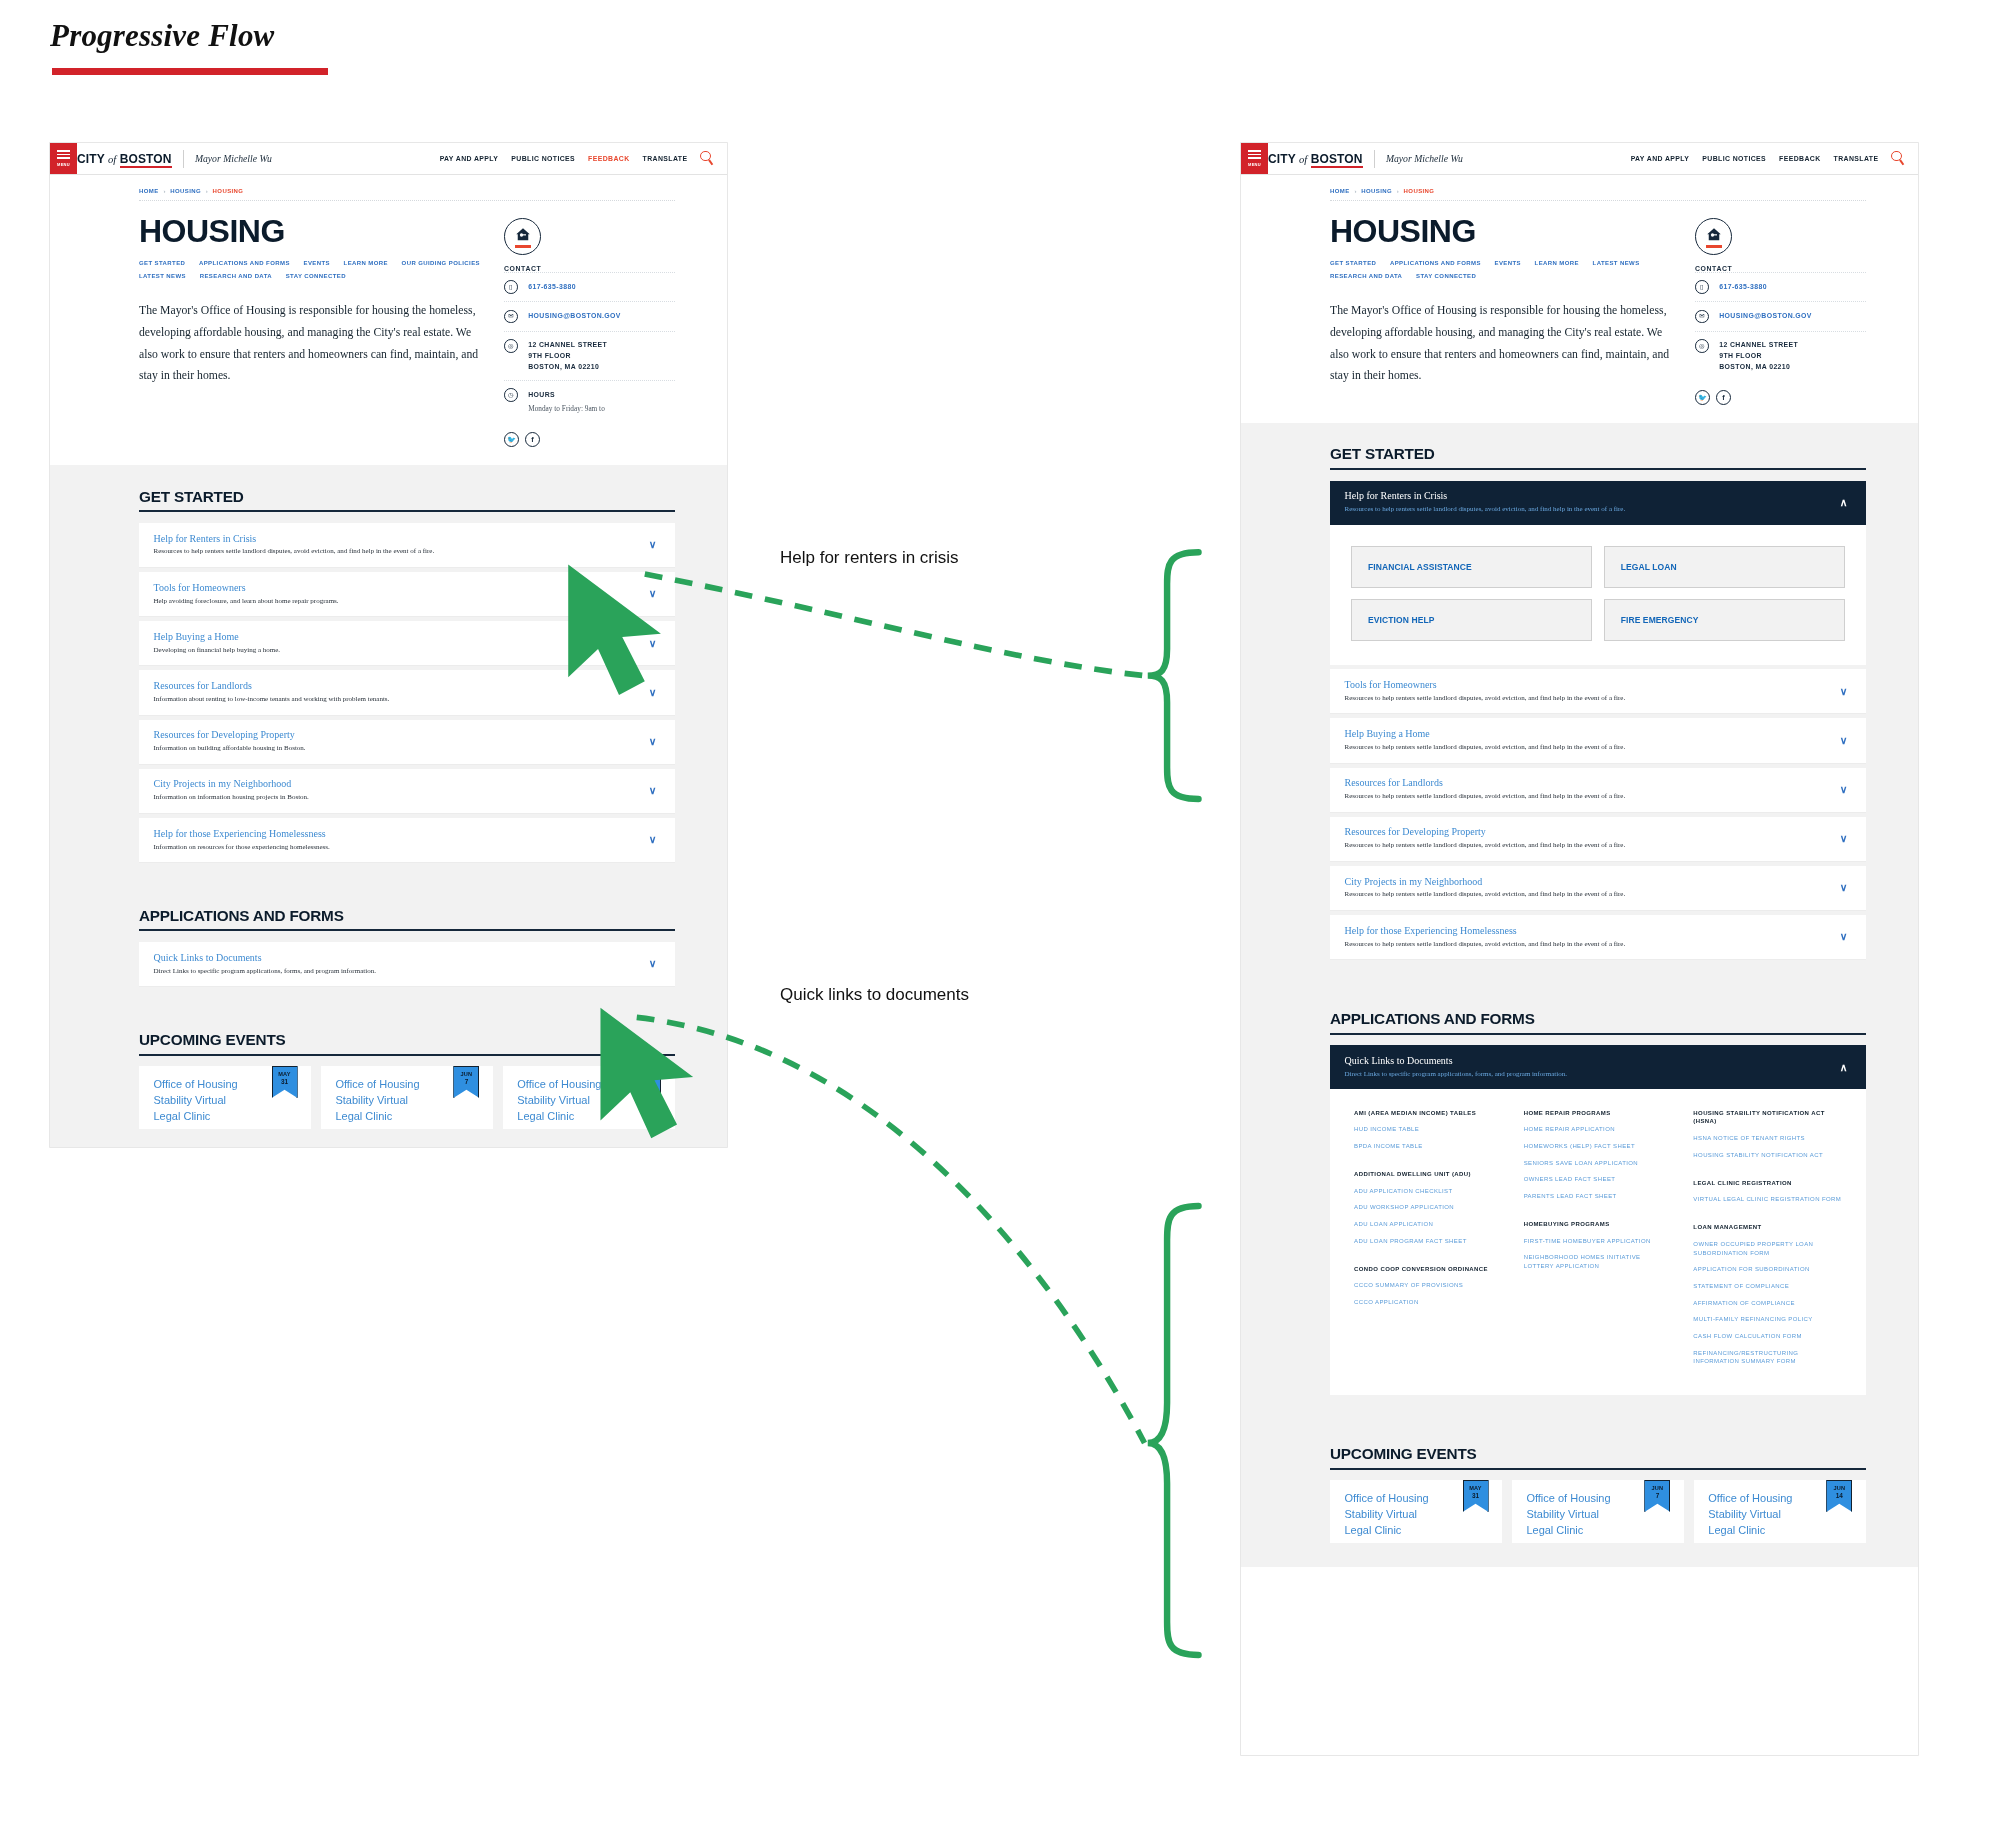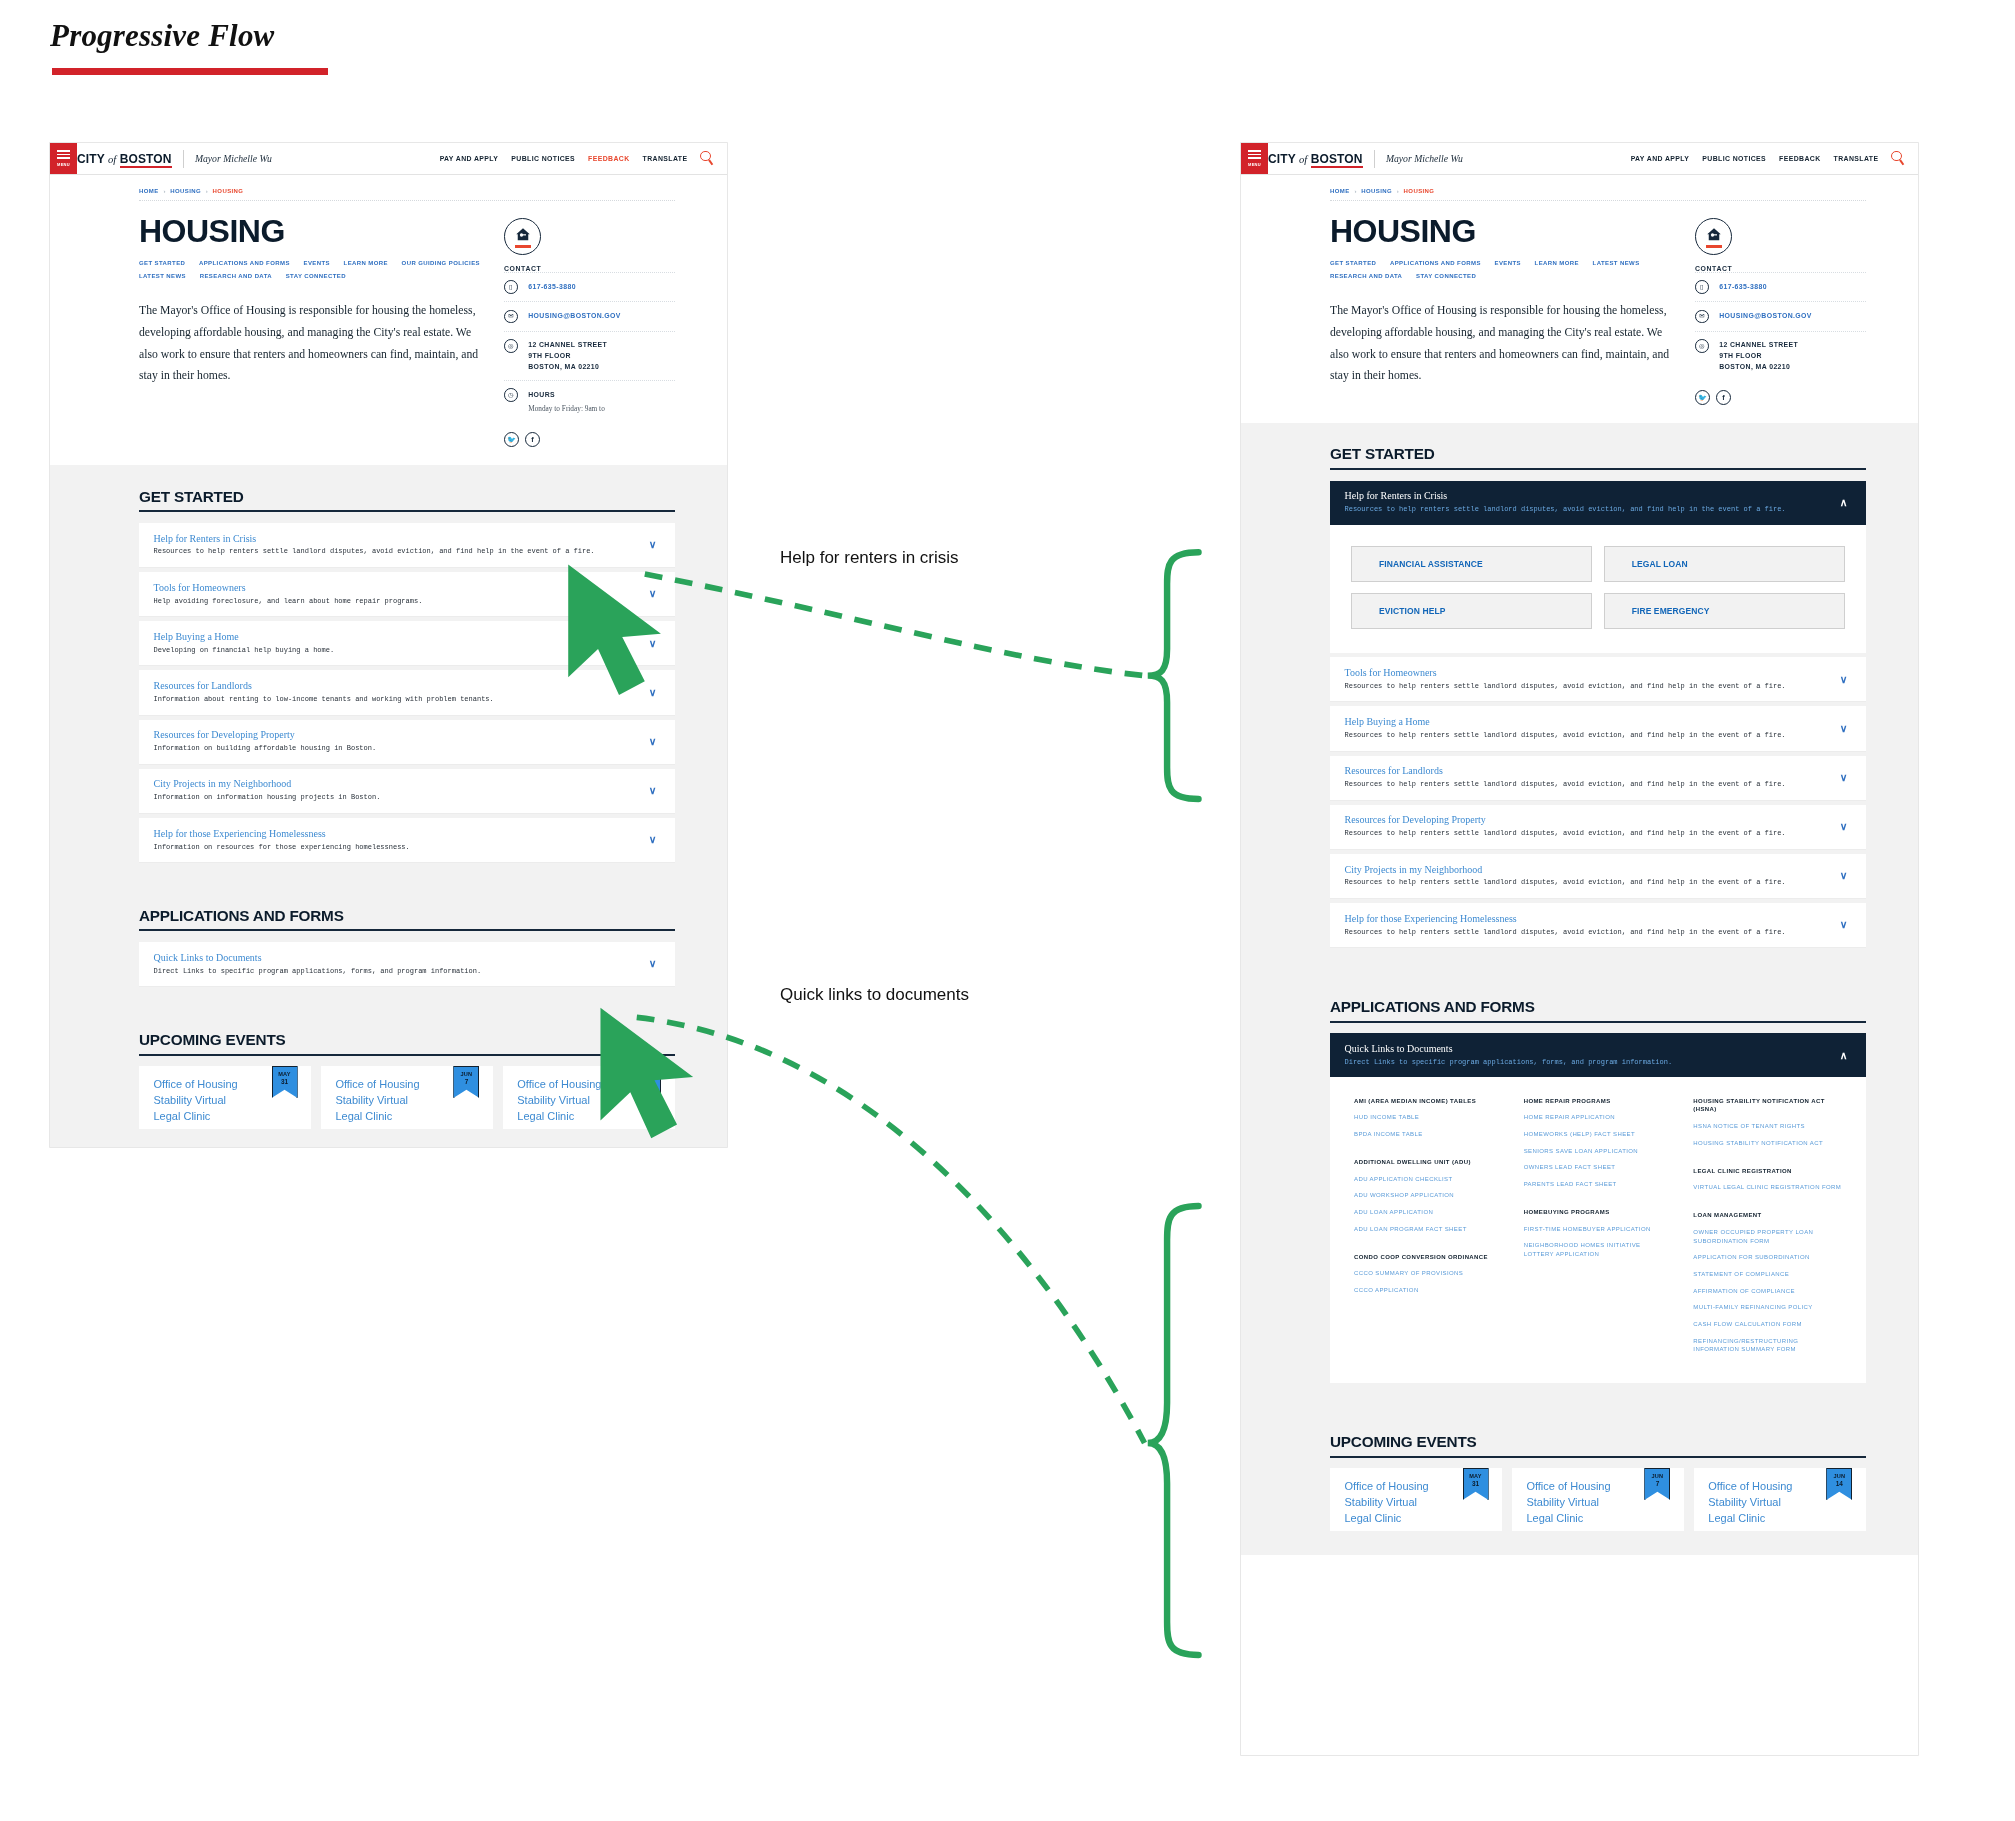--- a/index.html
+++ b/index.html
@@ -114,34 +114,34 @@
 
   
   .acc { margin-top: 10.5px; }
   .acc-item { background: #fff; border-bottom: 0.8px solid #ececec;
               display: flex; align-items: center; padding: 9.7px 14.5px 10.5px 14.5px;
               min-height: 42px; margin-bottom: 4px; }
   .acc-item:last-child { margin-bottom: 0; }
   .acc-text { flex: 1 1 auto; min-width: 0; }
   .acc-title { font-family: "Liberation Serif", serif; font-size: 10px;
                color: #3d8ad1; line-height: 1.25; }
-  .acc-desc { font-family: Liberation Mono, monospace; font-size: 7px;
+  .acc-desc { font-family: Liberation Serif, serif; font-size: 7px;
               color: #283039; margin-top: 2.4px; line-height: 1.3; }
   .chev { flex: 0 0 16px; text-align: center; color: #2f6fc0;
           font-size: 10.5px; line-height: 1; font-weight: bold; }
 
   
   .acc-item.open { background: #0f2236; border-bottom: none; margin-bottom: 0; }
   .acc-item.open .acc-title { color: #ffffff; }
   .acc-item.open .acc-desc { color: #6aa8e0; }
   .acc-item.open .chev { color: #ffffff; }
   .acc-body { background: #fff; padding: 21px 21px 24px 21px; margin-bottom: 4px; }
   .tiles { display: grid; grid-template-columns: 1fr 1fr; gap: 11.3px; }
-  .tile { background: #f2f2f2; border: 0.8px solid #cfcfcf; height: 36px;
-          display: flex; align-items: center; padding-left: 27px;
+  .tile { background: #f2f2f2; border: 0.8px solid #cfcfcf; height: 42px;
+          display: flex; align-items: center; padding-left: 16px;
           font-size: 8.5px; font-weight: 800; letter-spacing: 0.1px;
           color: #1266b8; }
 
   
   .doc-grid { display: grid; grid-template-columns: 1fr 1fr 1fr;
               gap: 0 21px; padding: 19.3px 24px 21px 24px; background: #fff; }
   .doc-col { display: flex; flex-direction: column; }
   .doc-head { font-size: 6px; font-weight: 800; letter-spacing: 0.4px;
               color: #12212f; line-height: 1.45; margin-bottom: 8px; margin-top: 11.3px; }
   .doc-col .doc-head:first-child { margin-top: 0; }

